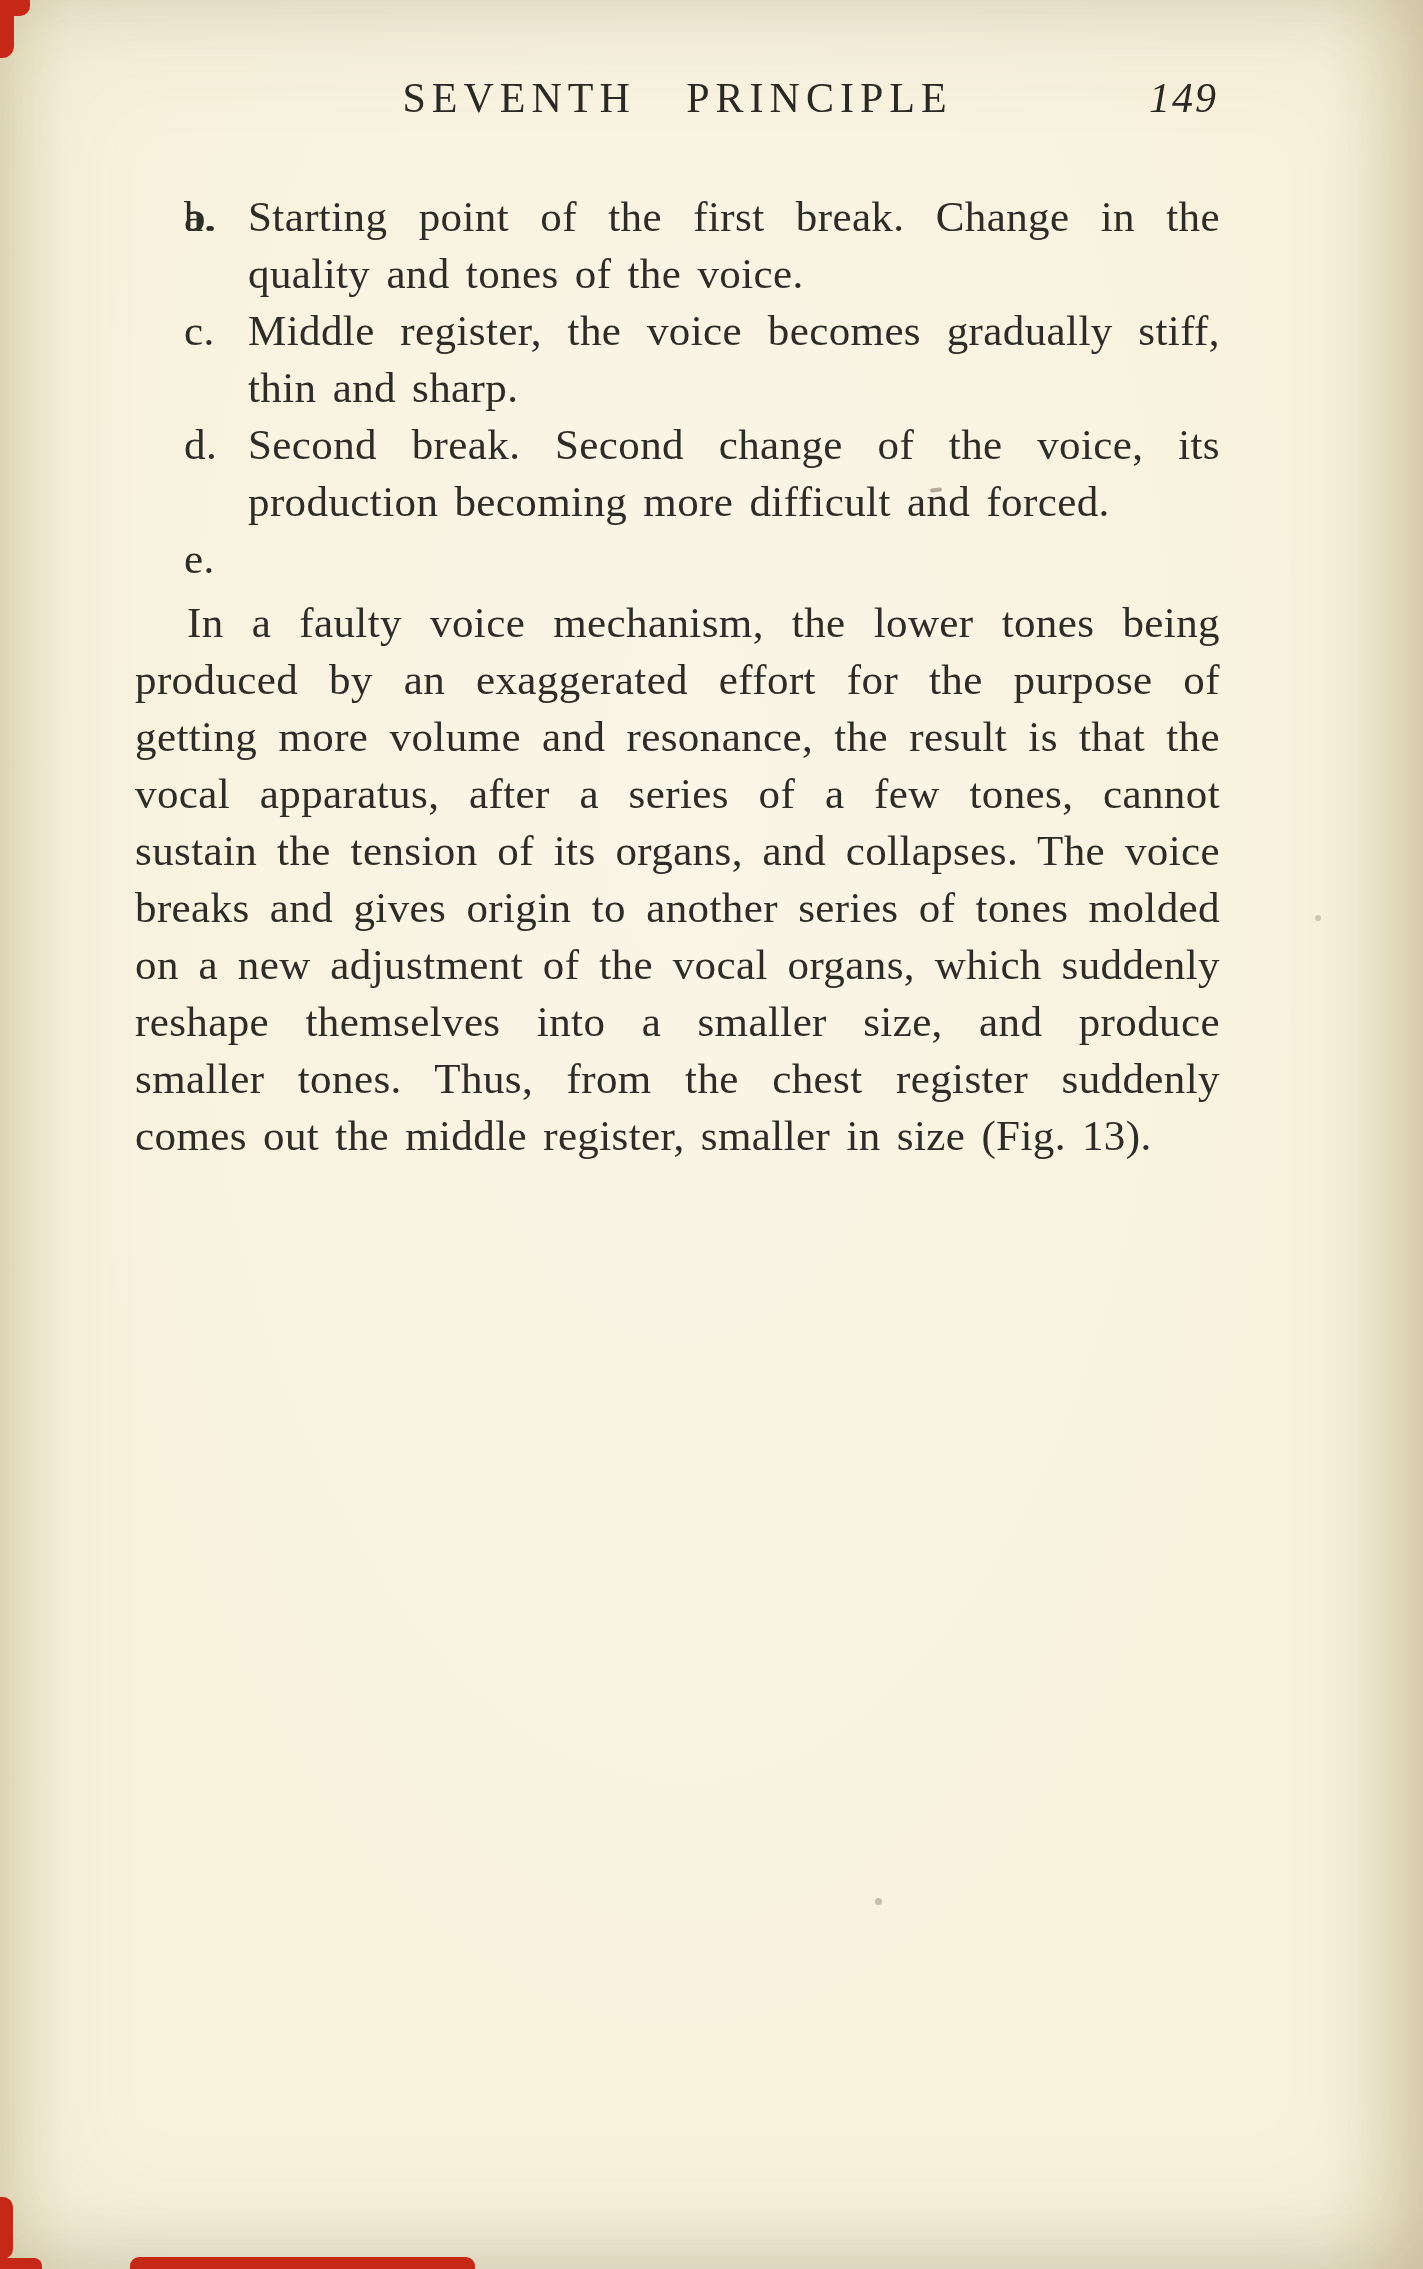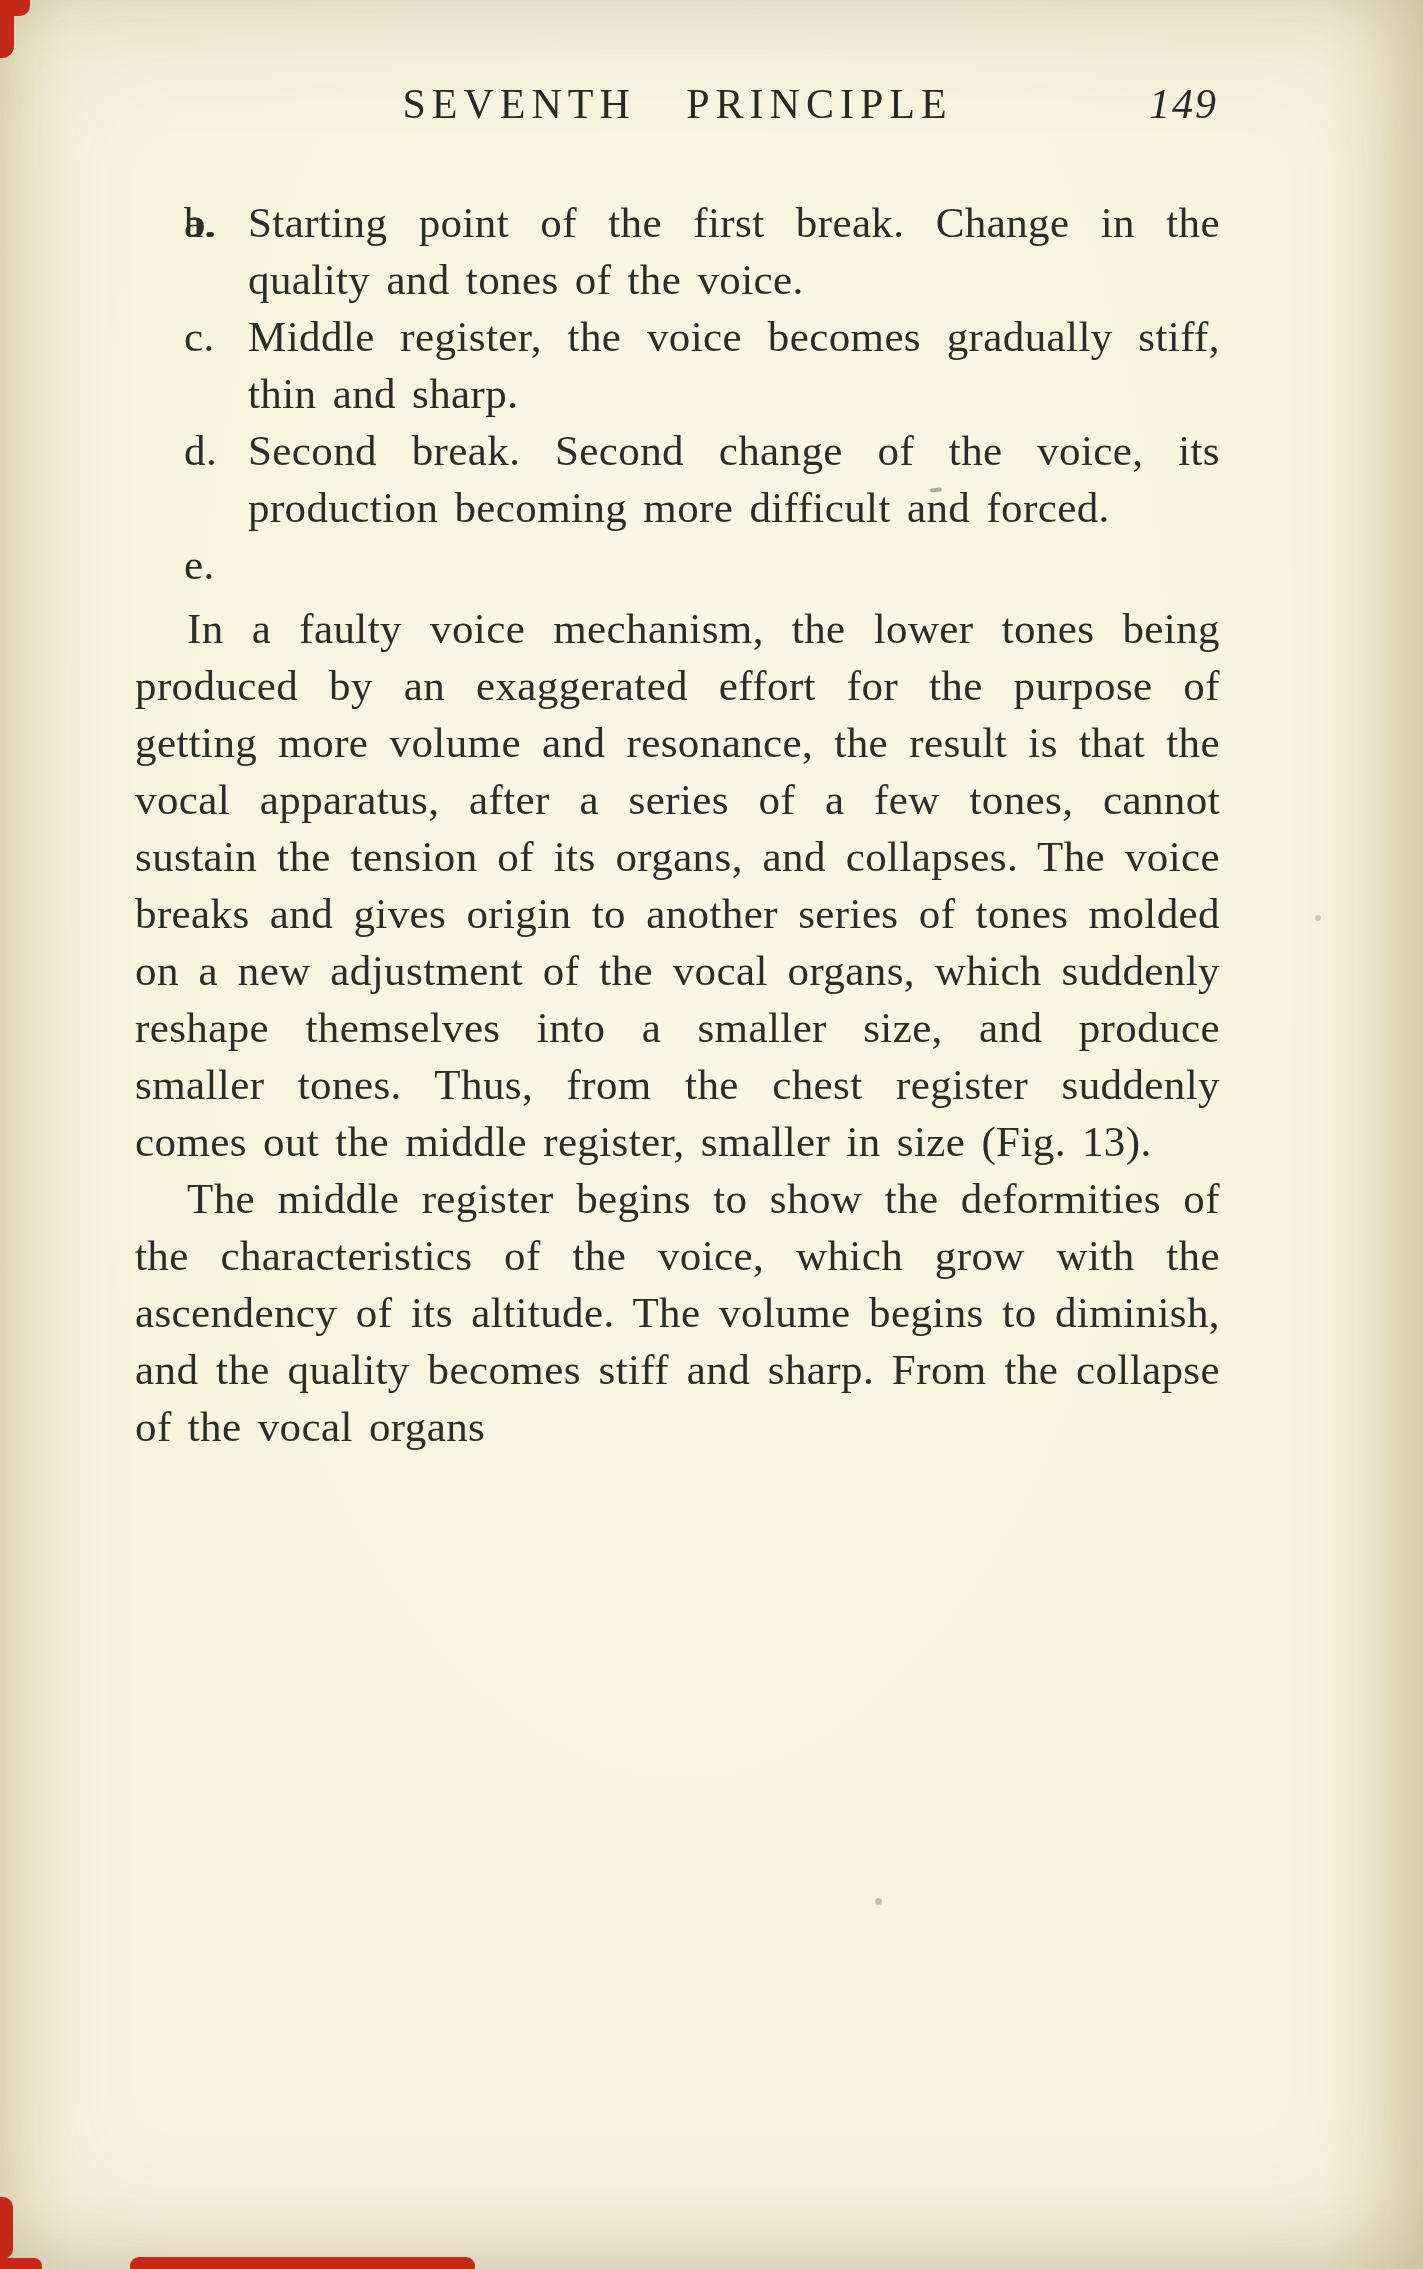--- a/index.html
+++ b/index.html
@@ -22,21 +22,21 @@
       radial-gradient(ellipse at 48% 35%, rgba(255,255,255,0.30), rgba(255,255,255,0) 62%),
       linear-gradient(90deg, #f0e9cc 0%, #f8f2dd 5%, #f8f2dd 93%, #efe7c9 100%);
     box-shadow:
       inset 0 0 140px rgba(120, 100, 55, 0.16),
       inset -26px 0 70px rgba(120, 100, 55, 0.10),
       inset 0 -20px 60px rgba(120, 100, 55, 0.10);
   }
   .content {
     position: absolute;
     left: 135px;
-    top: 78px;
+    top: 72px;
     width: 1085px;
     text-rendering: optimizeLegibility;
   }
   .running-head {
     position: relative;
     height: 60px;
     text-align: center;
     font-size: 42px;
     line-height: 52px;
     letter-spacing: 6px;
@@ -129,21 +129,20 @@
       </div>
 
       <div class="list-item">
         <span class="list-label">e.</span>
       </div>
 
     </div>
 
     <div class="para body-text">In a faulty voice mechanism, the lower tones being produced by an exaggerated effort for the purpose of getting more volume and resonance, the result is that the vocal apparatus, after a series of a few tones, cannot sustain the tension of its organs, and collapses.  The voice breaks and gives origin to another series of tones molded on a new adjustment of the vocal organs, which suddenly reshape themselves into a smaller size, and produce smaller tones.  Thus, from the chest register suddenly comes out the middle register, smaller in size (Fig. 13).</div>
 
-    <div class="para body-text">The middle register begins to show the deformities of the characteristics of the voice, which grow with the ascendency of its altitude.  The volume begins to diminish, and the quality becomes stiff and sharp.  From the collapse of the vocal organs</div>
 
   </div>
 
   <div class="artifact art-tl-a"></div>
   <div class="artifact art-tl-b"></div>
   <div class="artifact art-bl"></div>
   <div class="artifact art-bl2"></div>
   <div class="artifact art-bottom-strip"></div>
 
   <div class="speck speck-1"></div>

